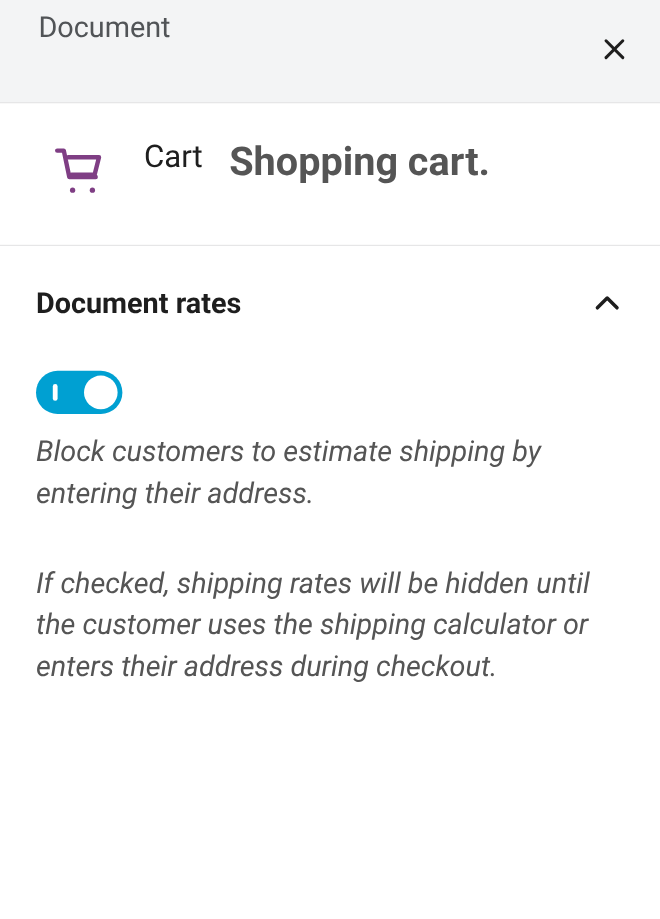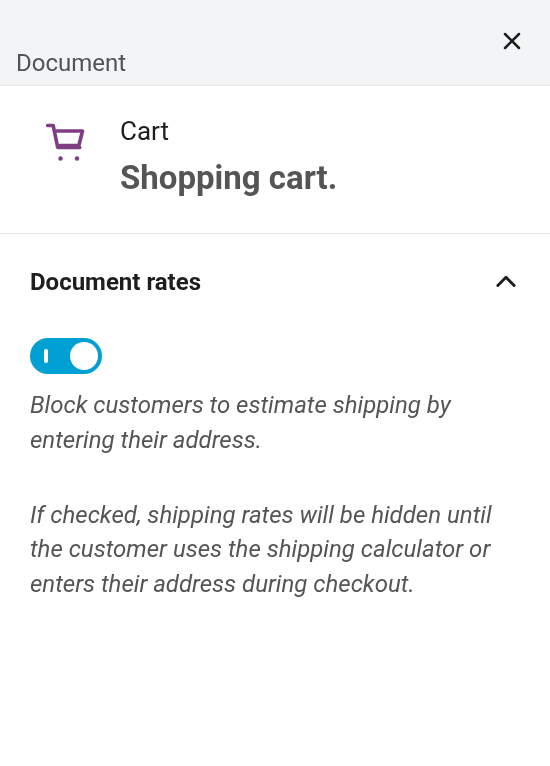--- a/index.html
+++ b/index.html
@@ -15,24 +15,24 @@
   
   .tabbar {
     display: flex;
     align-items: center;
     height: 86px;
     background: #f3f4f5;
     border-bottom: 1px solid #e6e6e7;
     padding: 0 20px 0 0;
   }
   .tab {
-    padding: 0 16px;
+    padding: 0 32px;
     height: 68px;
     display: flex;
-    align-items: flex-end;
+    align-items: flex-start;
     font-size: 24px;
     color: #515457;
     cursor: pointer;
     position: relative;
   }
   .tab.active {
     color: #1e1e1e;
     font-weight: 600;
   }
   .tab.active::after {
@@ -54,21 +54,21 @@
   
   .block-info {
     display: flex;
     align-items: flex-start;
     gap: 32px;
     padding: 30px 30px 36px 44px;
     border-bottom: 1px solid #e6e6e7;
   }
   .cart-icon { color: #7f3e84; margin-top: 4px; }
   .cart-icon svg { width: 44px; height: 44px; }
-  .block-info .texts { display: flex; flex-direction: column; gap: 12px; }
+  .block-info .texts { display: flex; gap: 22px; }
   .block-title { font-size: 26px; font-weight: 400; color: #1e1e1e; }
   .block-desc  { font-size: 33px; font-weight: 700; color: #555; }
 
   
   .panel-header {
     display: flex;
     align-items: center;
     justify-content: space-between;
     padding: 34px 30px 10px 30px;
     cursor: pointer;

